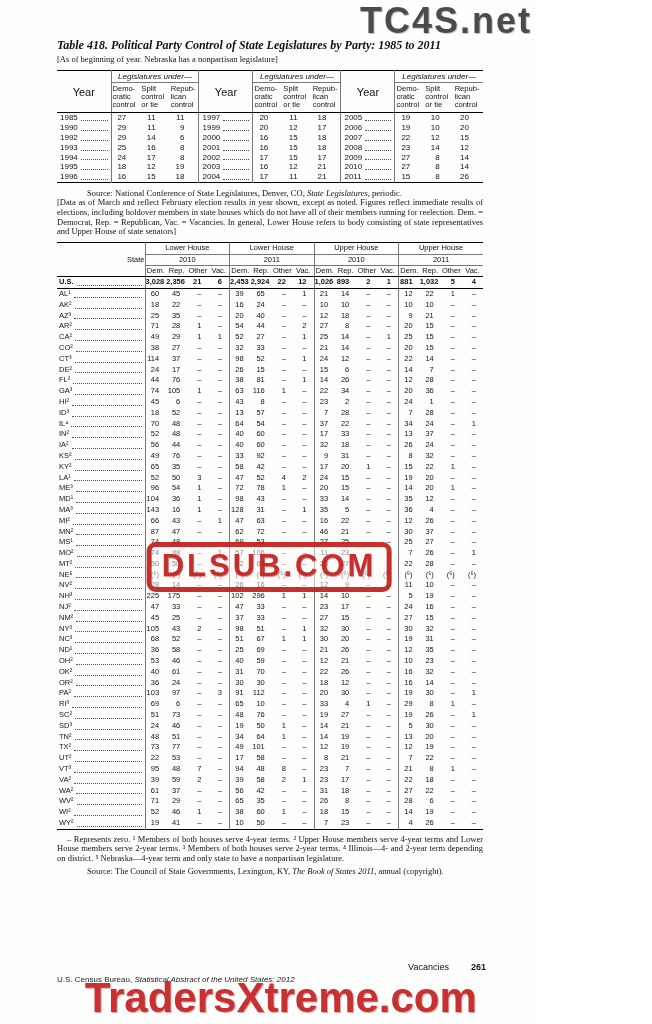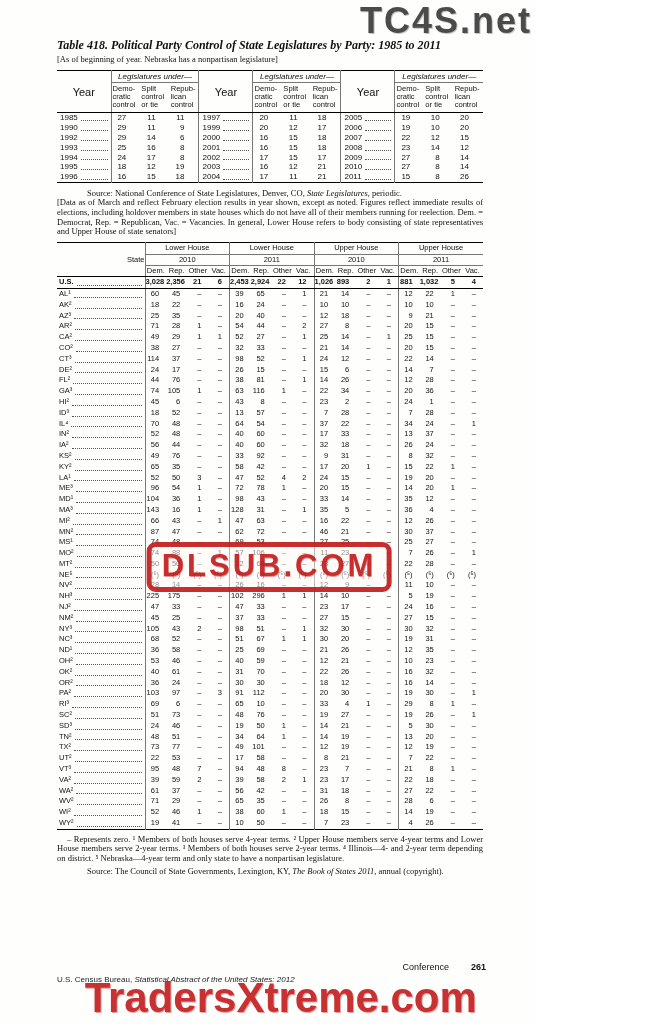--- a/index.html
+++ b/index.html
@@ -1648,19 +1648,19 @@
             <td class="num">–</td>
           </tr>
         </tbody>
     </table>
 
     <p class="footnotes">– Represents zero. ¹ Members of both houses serve 4-year terms. ² Upper House members serve 4-year terms and Lower House members serve 2-year terms. ³ Members of both houses serve 2-year terms. ⁴ Illinois—4- and 2-year term depending on district. ⁵ Nebraska—4-year term and only state to have a nonpartisan legislature.</p>
     <p class="source2"><span>Source: The Council of State Governments, Lexington, KY, </span><i>The Book of States 2011</i><span>, annual (copyright).</span></p>
 
   </div>
 
-  <div class="footer-right"><span>Conference</span><b>261</b></div>
+  <div class="footer-right"><span>Vacancies</span><b>261</b></div>
   <div class="footer-left"><span>U.S. Census Bureau, </span><i>Statistical Abstract of the United States: 2012</i></div>
 
   <div class="wm-mid">DLSUB.COM</div>
   <div class="wm-bottom">TradersXtreme.com</div>
 
 </div>
 
 </body></html>

